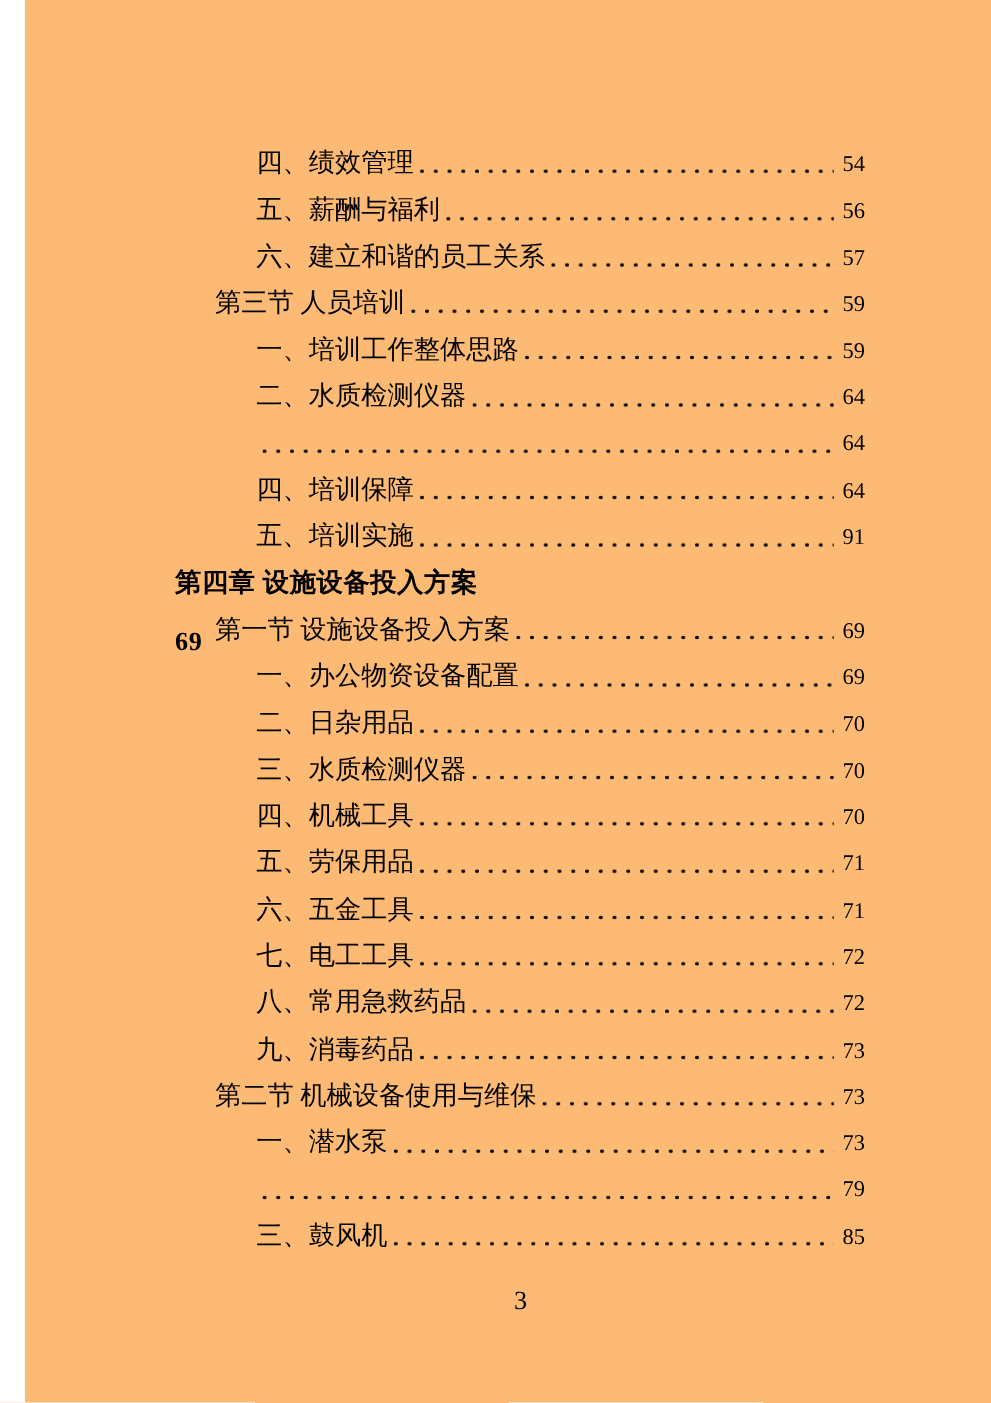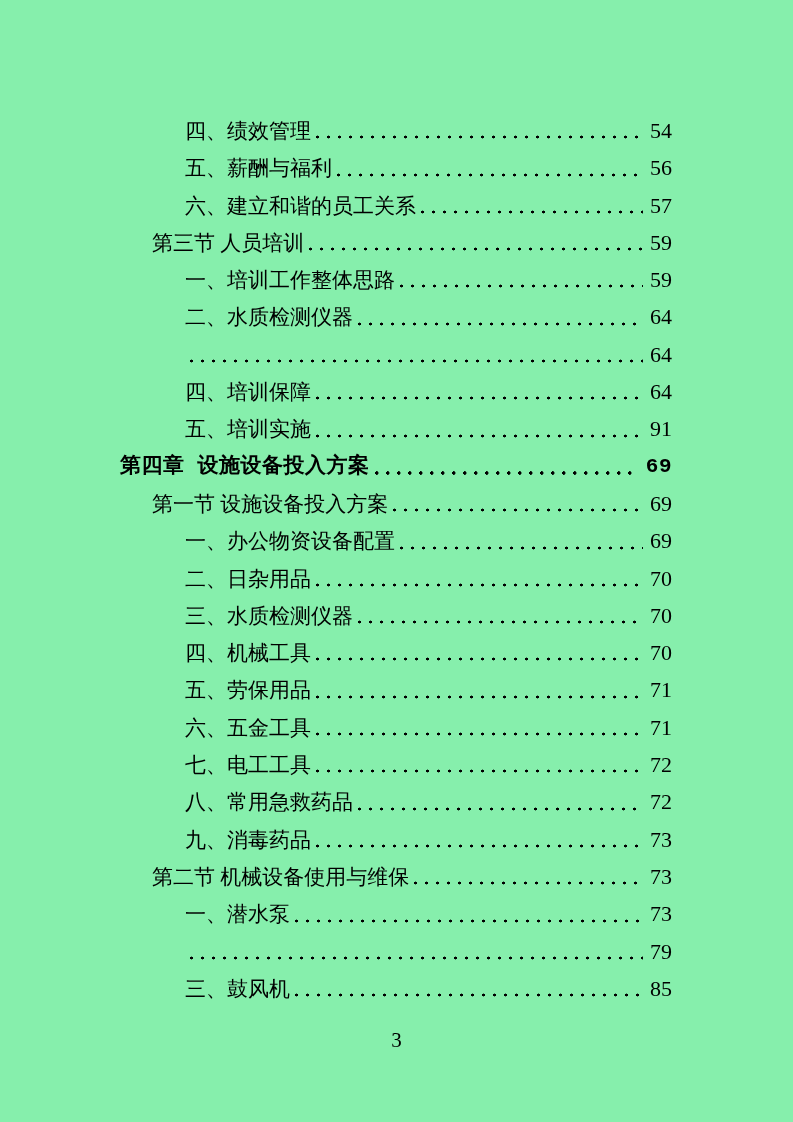--- a/index.html
+++ b/index.html
@@ -11,62 +11,64 @@
     width: 793px;
     height: 1122px;
     position: relative;
     overflow: hidden;
     font-family: "Liberation Serif", "DejaVu Serif", serif;
     color: #000000;
   }
   .doc-page {
     position: absolute;
     inset: 0;
-    background: #86efac;
+    background: #fdba74;
+    margin-left: 20px;
   }
   .toc-list {
     position: absolute;
     left: 120px;
     top: 112px;
     width: 552px;
   }
   .toc-row {
     display: flex;
     align-items: baseline;
     height: 37.3px;
     font-size: 21px;
     line-height: 37.3px;
     white-space: nowrap;
   }
   .toc-row.level-section { padding-left: 32px; justify-content: center; }
   .toc-row.level-item    { padding-left: 65px; }
   .toc-row.level-chapter {
-    font-family: Liberation Mono, monospace;
+    font-family: Liberation Serif, serif;
     font-weight: bold;
     letter-spacing: 0.5px;
+    flex-direction: column;
   }
   .toc-label {
     flex: 0 0 auto;
   }
   .toc-leader {
     flex: 1 1 auto;
     align-self: flex-end;
     height: 4px;
     margin: 0 7px 10px 5px;
     background-image: radial-gradient(circle at 1.6px 2px, #000000 1.25px, rgba(0,0,0,0) 1.7px);
     background-size: 11px 4px;
     background-repeat: repeat-x;
     background-position: left bottom;
   }
   .toc-row.level-chapter .toc-leader {
     background-image: radial-gradient(circle at 1.8px 2px, #000000 1.5px, rgba(0,0,0,0) 1.95px);
   }
   .toc-page-num {
     flex: 0 0 auto;
-    font-size: 22px;
+    font-size: 18px;
   }
   .toc-row.level-chapter .toc-page-num {
     font-size: 21px;
   }
   .page-footer {
     position: absolute;
     left: 0;
     width: 793px;
     top: 1028px;
     text-align: center;

